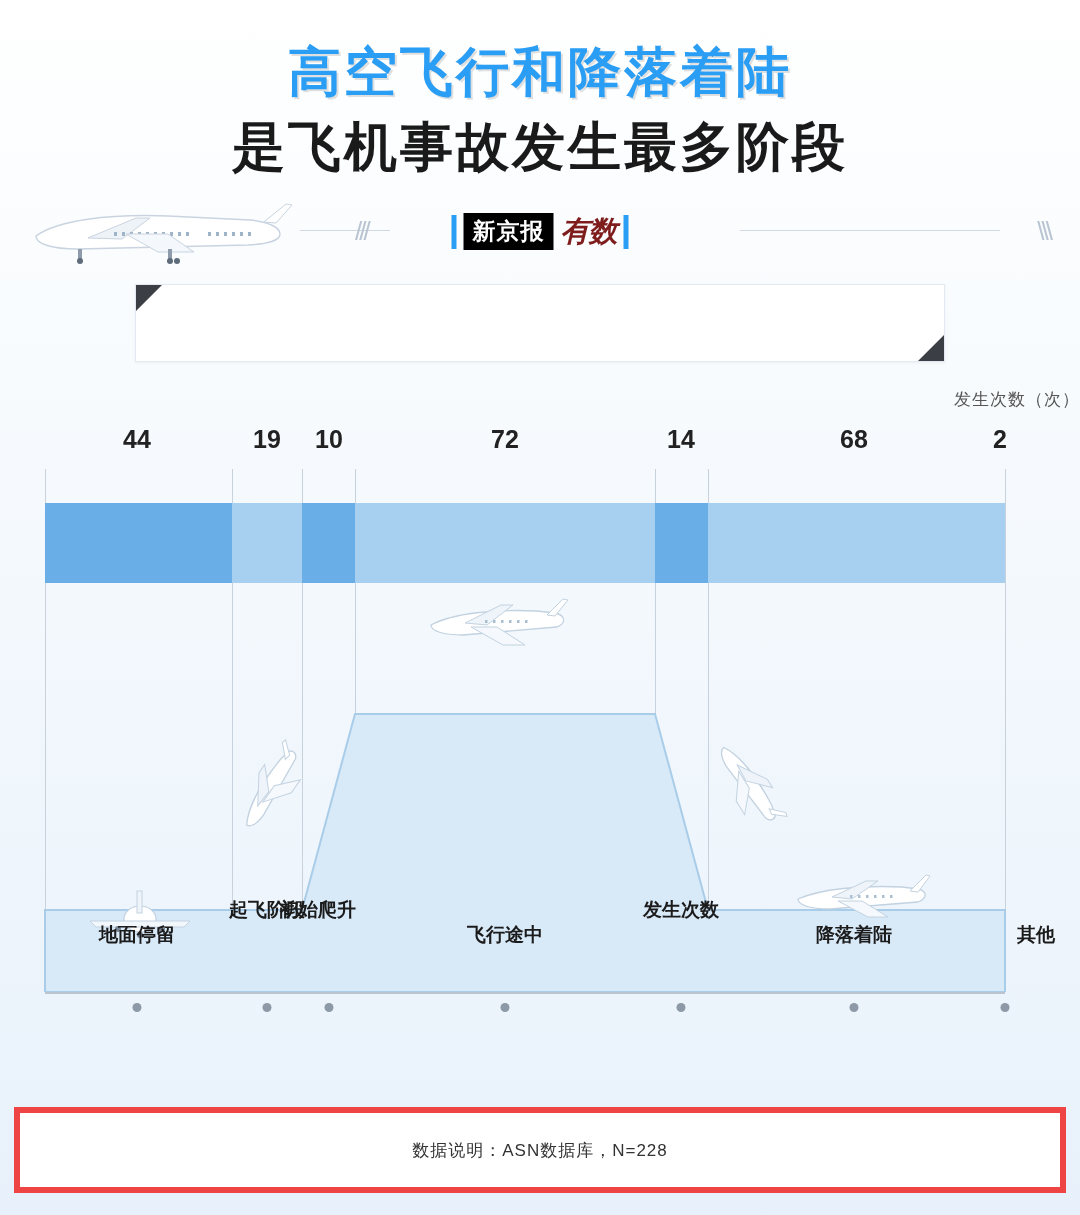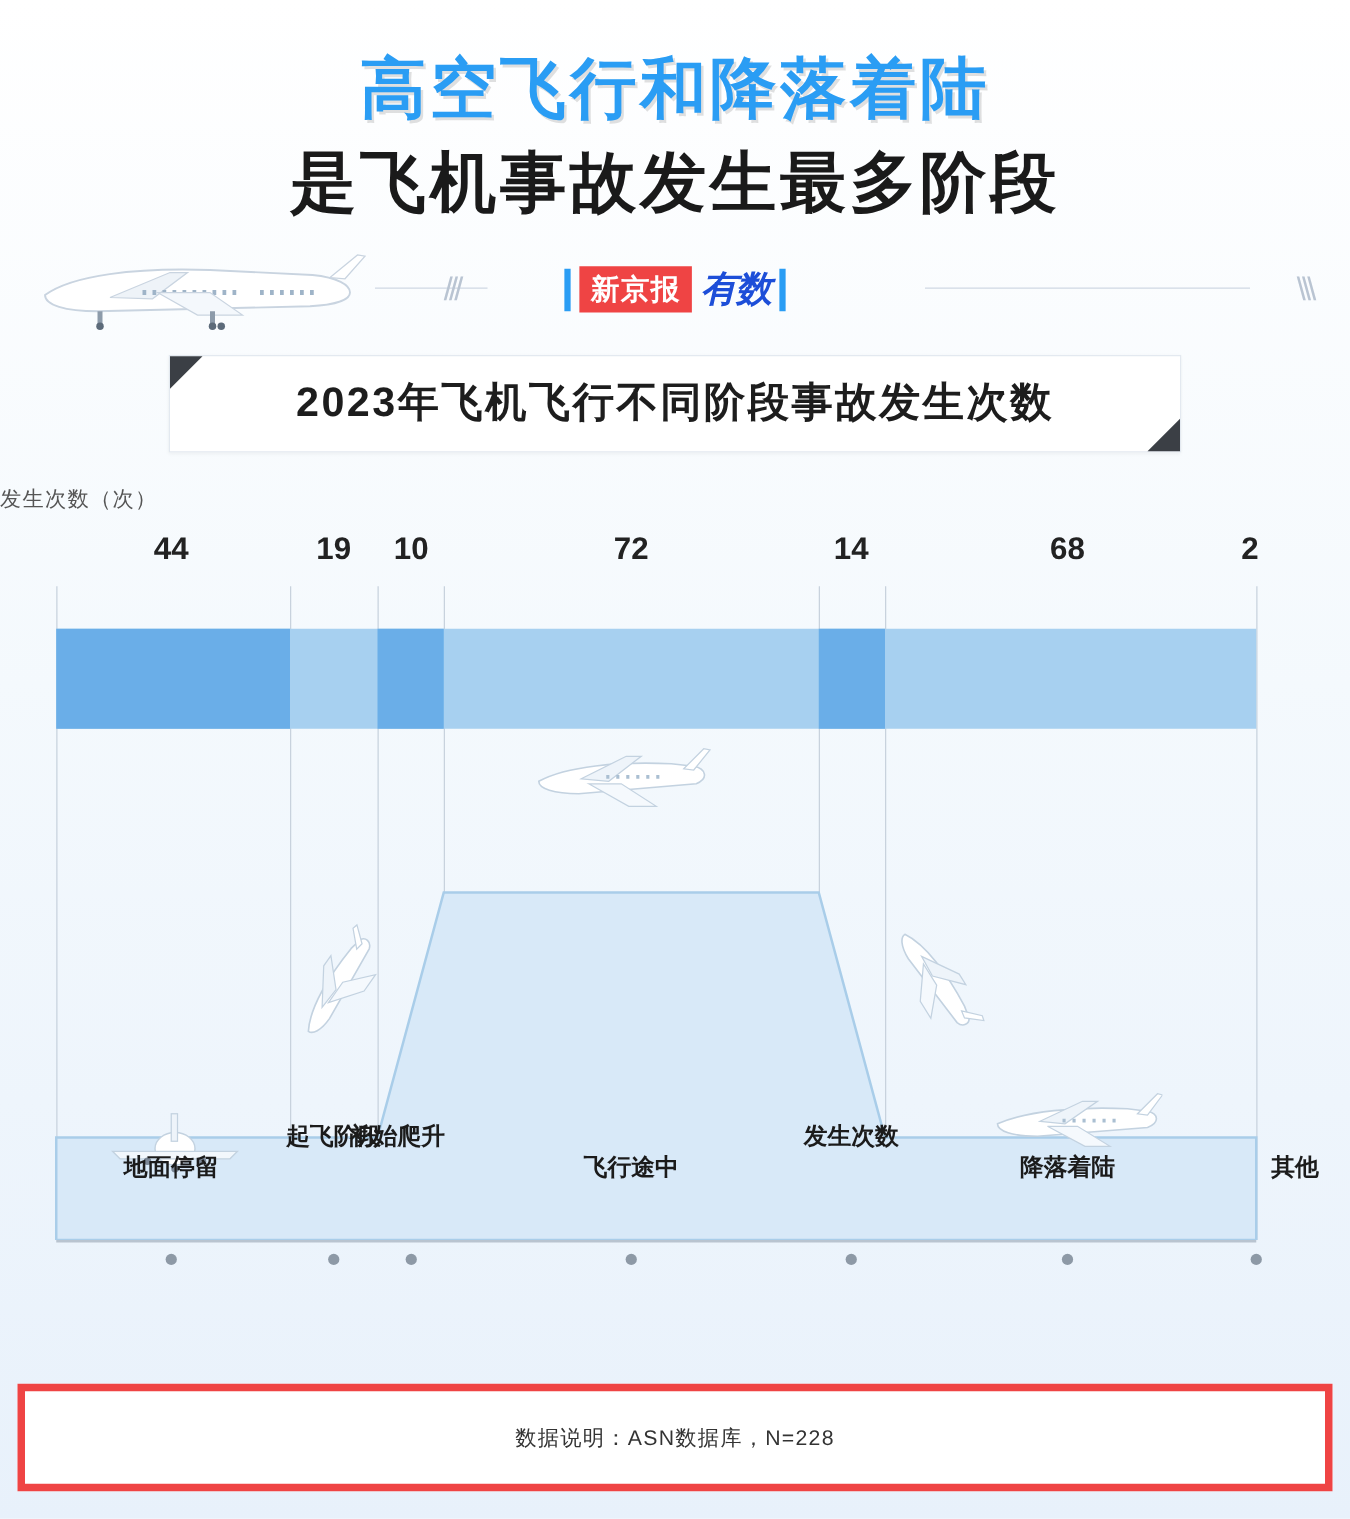--- a/index.html
+++ b/index.html
@@ -51,30 +51,30 @@
     display: flex;
     align-items: center;
     gap: 7px;
   }
   .brand-bar {
     width: 5px;
     height: 34px;
     background: #2a9df4;
   }
   .brand-red {
-    background: #ef4444;
+    background: #000000;
     color: #fff;
     font-size: 23px;
     font-weight: bold;
     padding: 3px 9px;
     letter-spacing: 1px;
     font-family: "Liberation Serif", serif;
   }
   .brand-black {
-    color: #1d4ed8;
+    color: #7f1d1d;
     font-size: 29px;
     font-weight: bold;
     font-style: italic;
     font-family: Liberation Mono, monospace;
     letter-spacing: -1px;
   }
   .rule-left, .rule-right {
     position: absolute;
     top: 36px;
     height: 1px;
@@ -130,21 +130,21 @@
     border-top: 26px solid #3b3f45;
     border-right: 26px solid transparent;
   }
   .corner-br {
     right: 0; bottom: 0;
     border-bottom: 26px solid #3b3f45;
     border-left: 26px solid transparent;
   }
 
   .axis-unit {
-    text-align: left;
+    text-align: right;
     color: #555;
     font-size: 17px;
     margin-top: 26px;
     letter-spacing: 1px;
   }
 
   
   .chart {
     position: relative;
     width: 1080px;
@@ -291,21 +291,20 @@
     <div class="brand-black">有数</div>
     <div class="brand-bar"></div>
   </div>
 
   <div class="rule-right"></div>
   <div class="slash-right">\\\</div>
 </div>
 
 <div class="banner-wrap">
   <div class="banner">
-    <div class="banner-text">2023年飞机飞行不同阶段事故发生次数</div>
     <div class="corner-tl"></div>
     <div class="corner-br"></div>
   </div>
 </div>
 
 <div class="axis-unit">发生次数（次）</div>
 
 <div class="chart">
 
   <div class="value-row">

